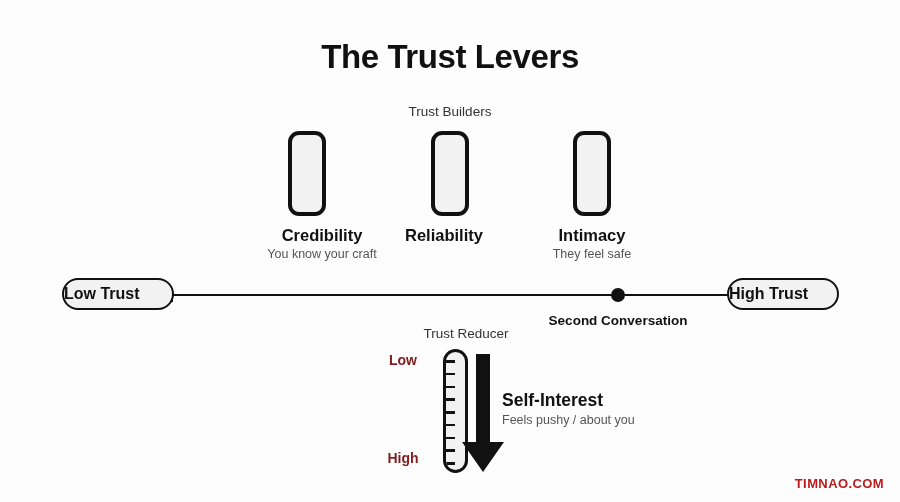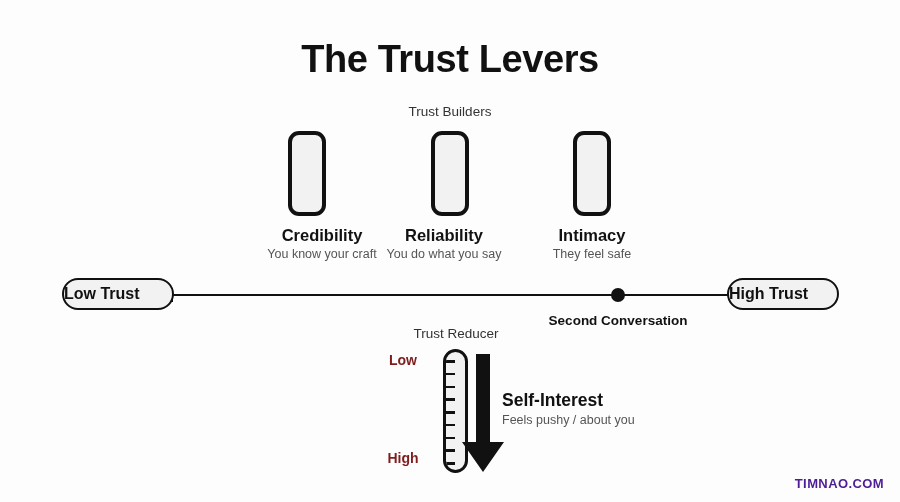--- a/index.html
+++ b/index.html
@@ -20,41 +20,41 @@
     background: #fdfdfd;
   }
 
   
   .title {
     position: absolute;
     left: 0;
     top: 38px;
     width: 900px;
     text-align: center;
-    font-size: 38px;
+    font-size: 33px;
     font-weight: bold;
     letter-spacing: -0.4px;
     color: #111111;
   }
 
   
   .section-caption {
     position: absolute;
     font-size: 13.5px;
     color: #333333;
     text-align: center;
     white-space: nowrap;
   }
   #builders-caption {
     left: 375px;
     top: 104px;
     width: 150px;
   }
   #reducer-caption {
-    left: 381px;
+    left: 391px;
     top: 326px;
     width: 150px;
   }
 
   
   .lever {
     position: absolute;
     width: 38px;
     height: 85px;
     top: 131px;
@@ -232,21 +232,20 @@
   <div class="section-caption" id="builders-caption">Trust Builders</div>
 
   <div class="lever" id="lever-0"></div>
   <div class="lever" id="lever-1"></div>
   <div class="lever" id="lever-2"></div>
 
   <div class="lever-label" id="lever-label-0">Credibility</div>
   <div class="lever-sub" id="lever-sub-0">You know your craft</div>
 
   <div class="lever-label" id="lever-label-1">Reliability</div>
-  <div class="lever-sub" id="lever-sub-1">You do what you say</div>
 
   <div class="lever-label" id="lever-label-2">Intimacy</div>
   <div class="lever-sub" id="lever-sub-2">They feel safe</div>
 
   <div class="axis-line"></div>
   <div class="axis-cap" id="axis-cap-left"></div>
   <div class="axis-cap" id="axis-cap-right"></div>
 
   <div class="pill" id="pill-low">
     <span>Low Trust</span>
@@ -275,15 +274,15 @@
   <div class="gauge-end-label" id="gauge-label-low">Low</div>
   <div class="gauge-end-label" id="gauge-label-high">High</div>
 
   <svg id="down-arrow" viewBox="0 0 46 120">
     <polygon points="16,0 30,0 30,88 44,88 23,118 2,88 16,88" fill="#111111"></polygon>
   </svg>
 
   <div id="reducer-sub">Feels pushy / about you</div>
   <div id="reducer-title">Self-Interest</div>
 
-  <div id="watermark" style="color: #4c1d95;">TIMNAO.COM</div>
+  <div id="watermark" style="color: #b91c1c;">TIMNAO.COM</div>
 
 </div>
 
 </body></html>

